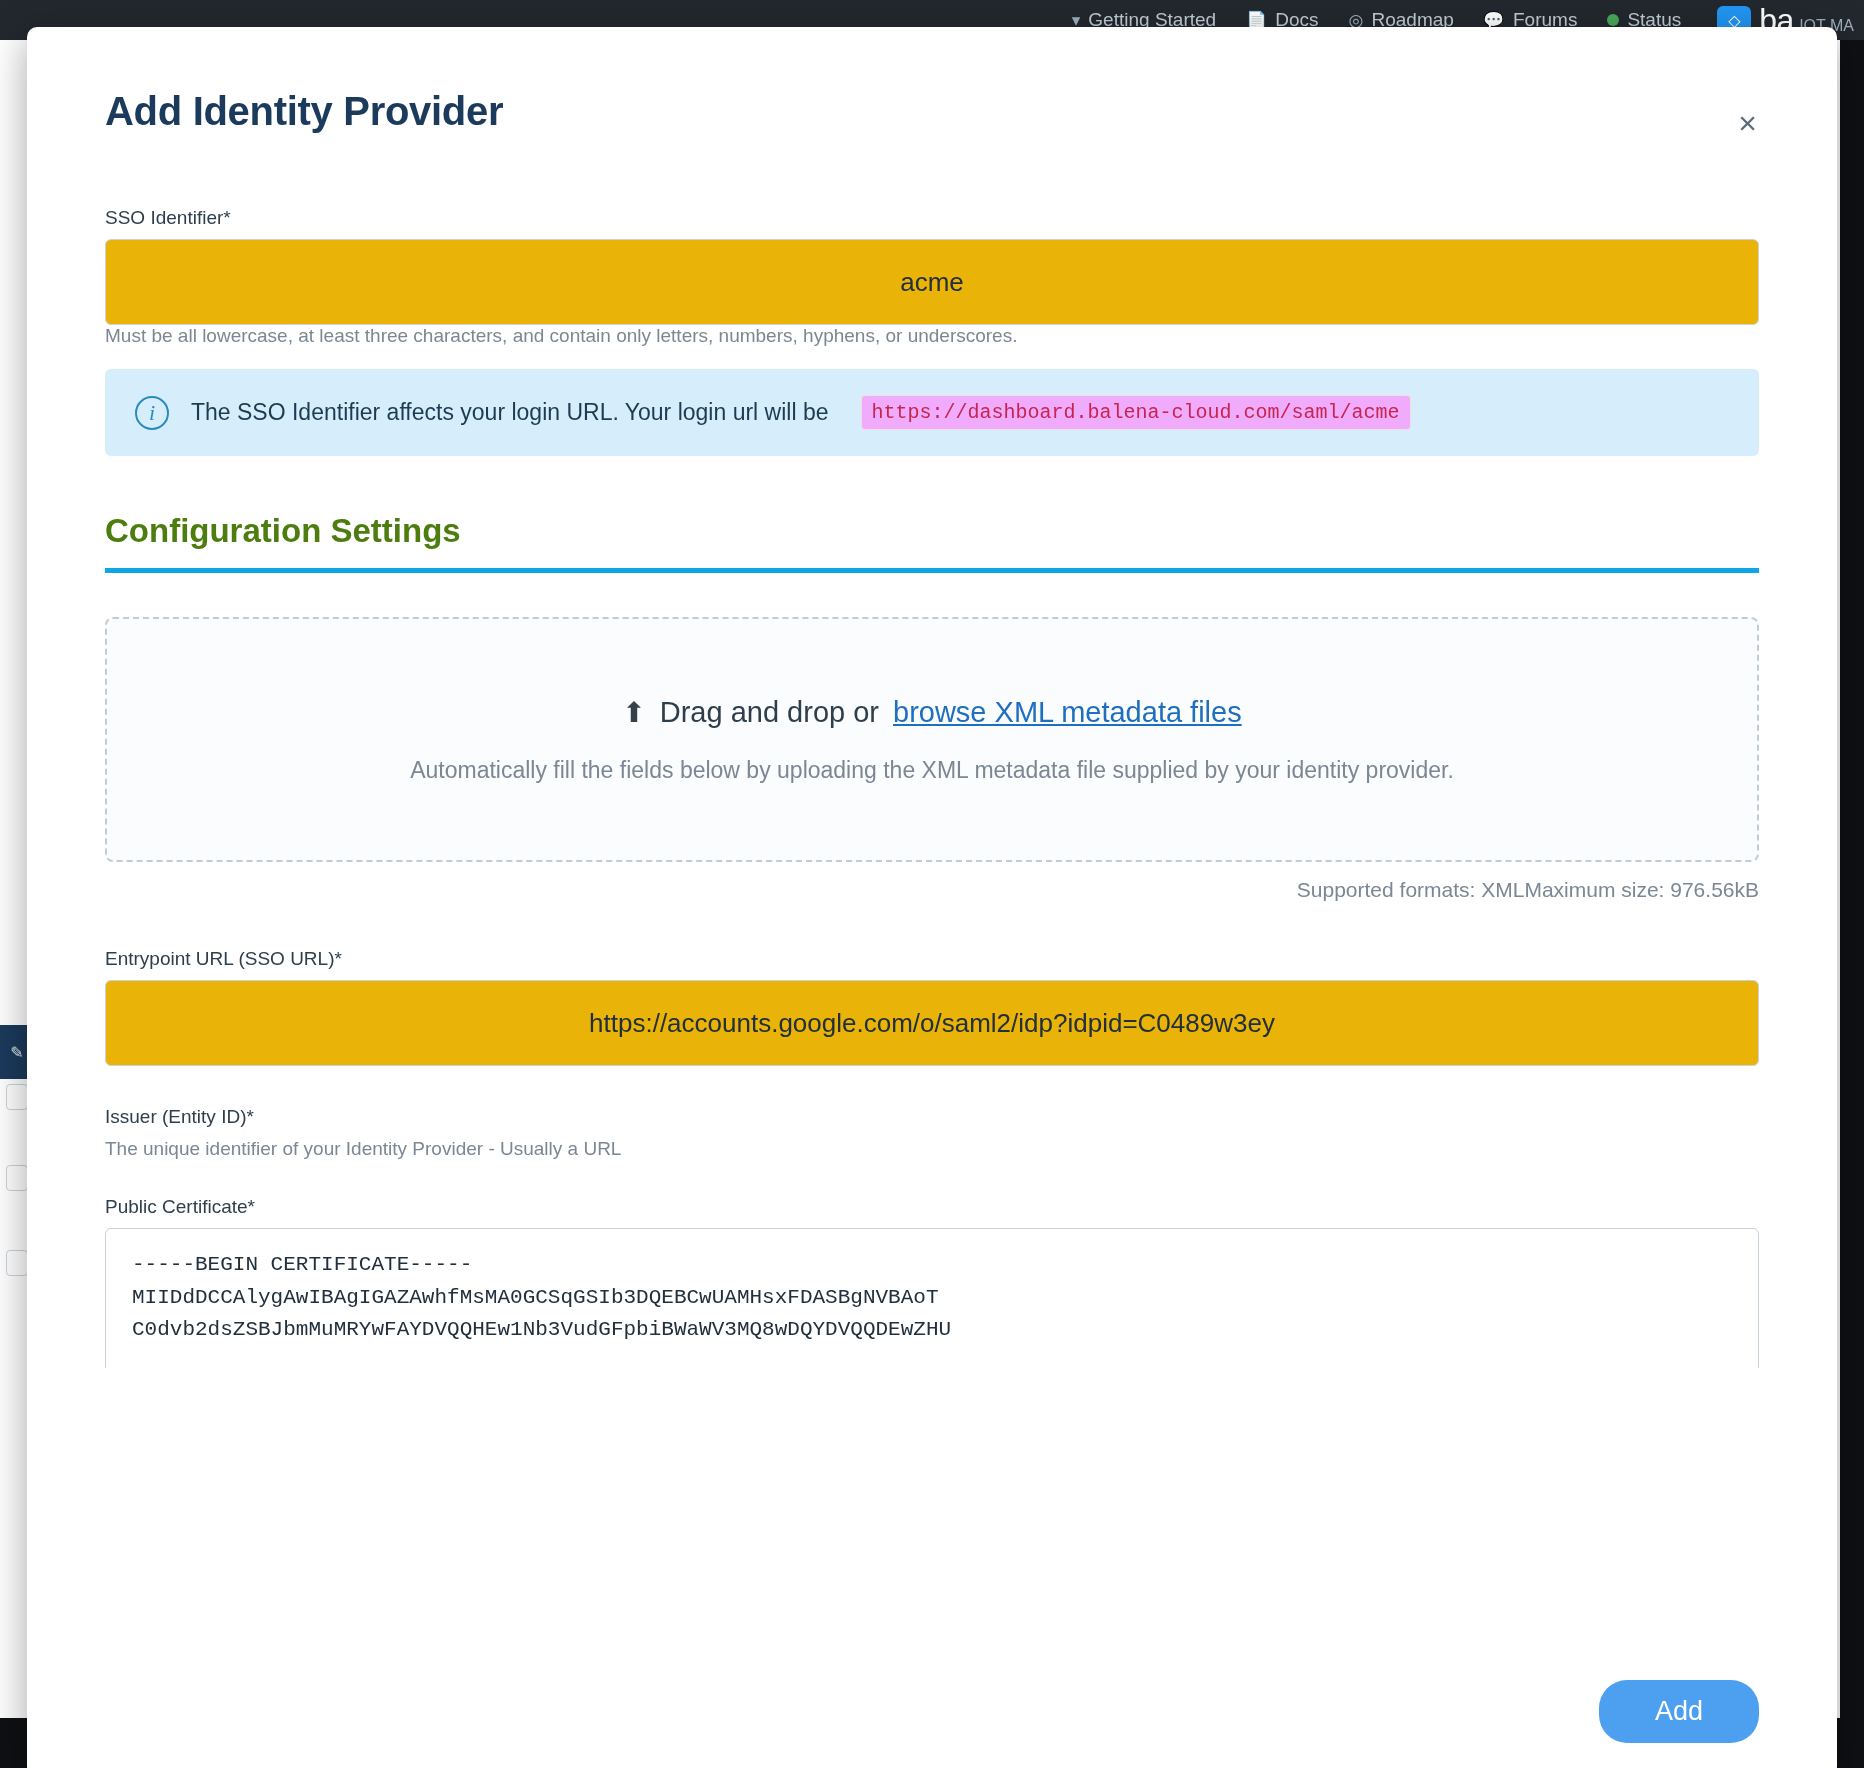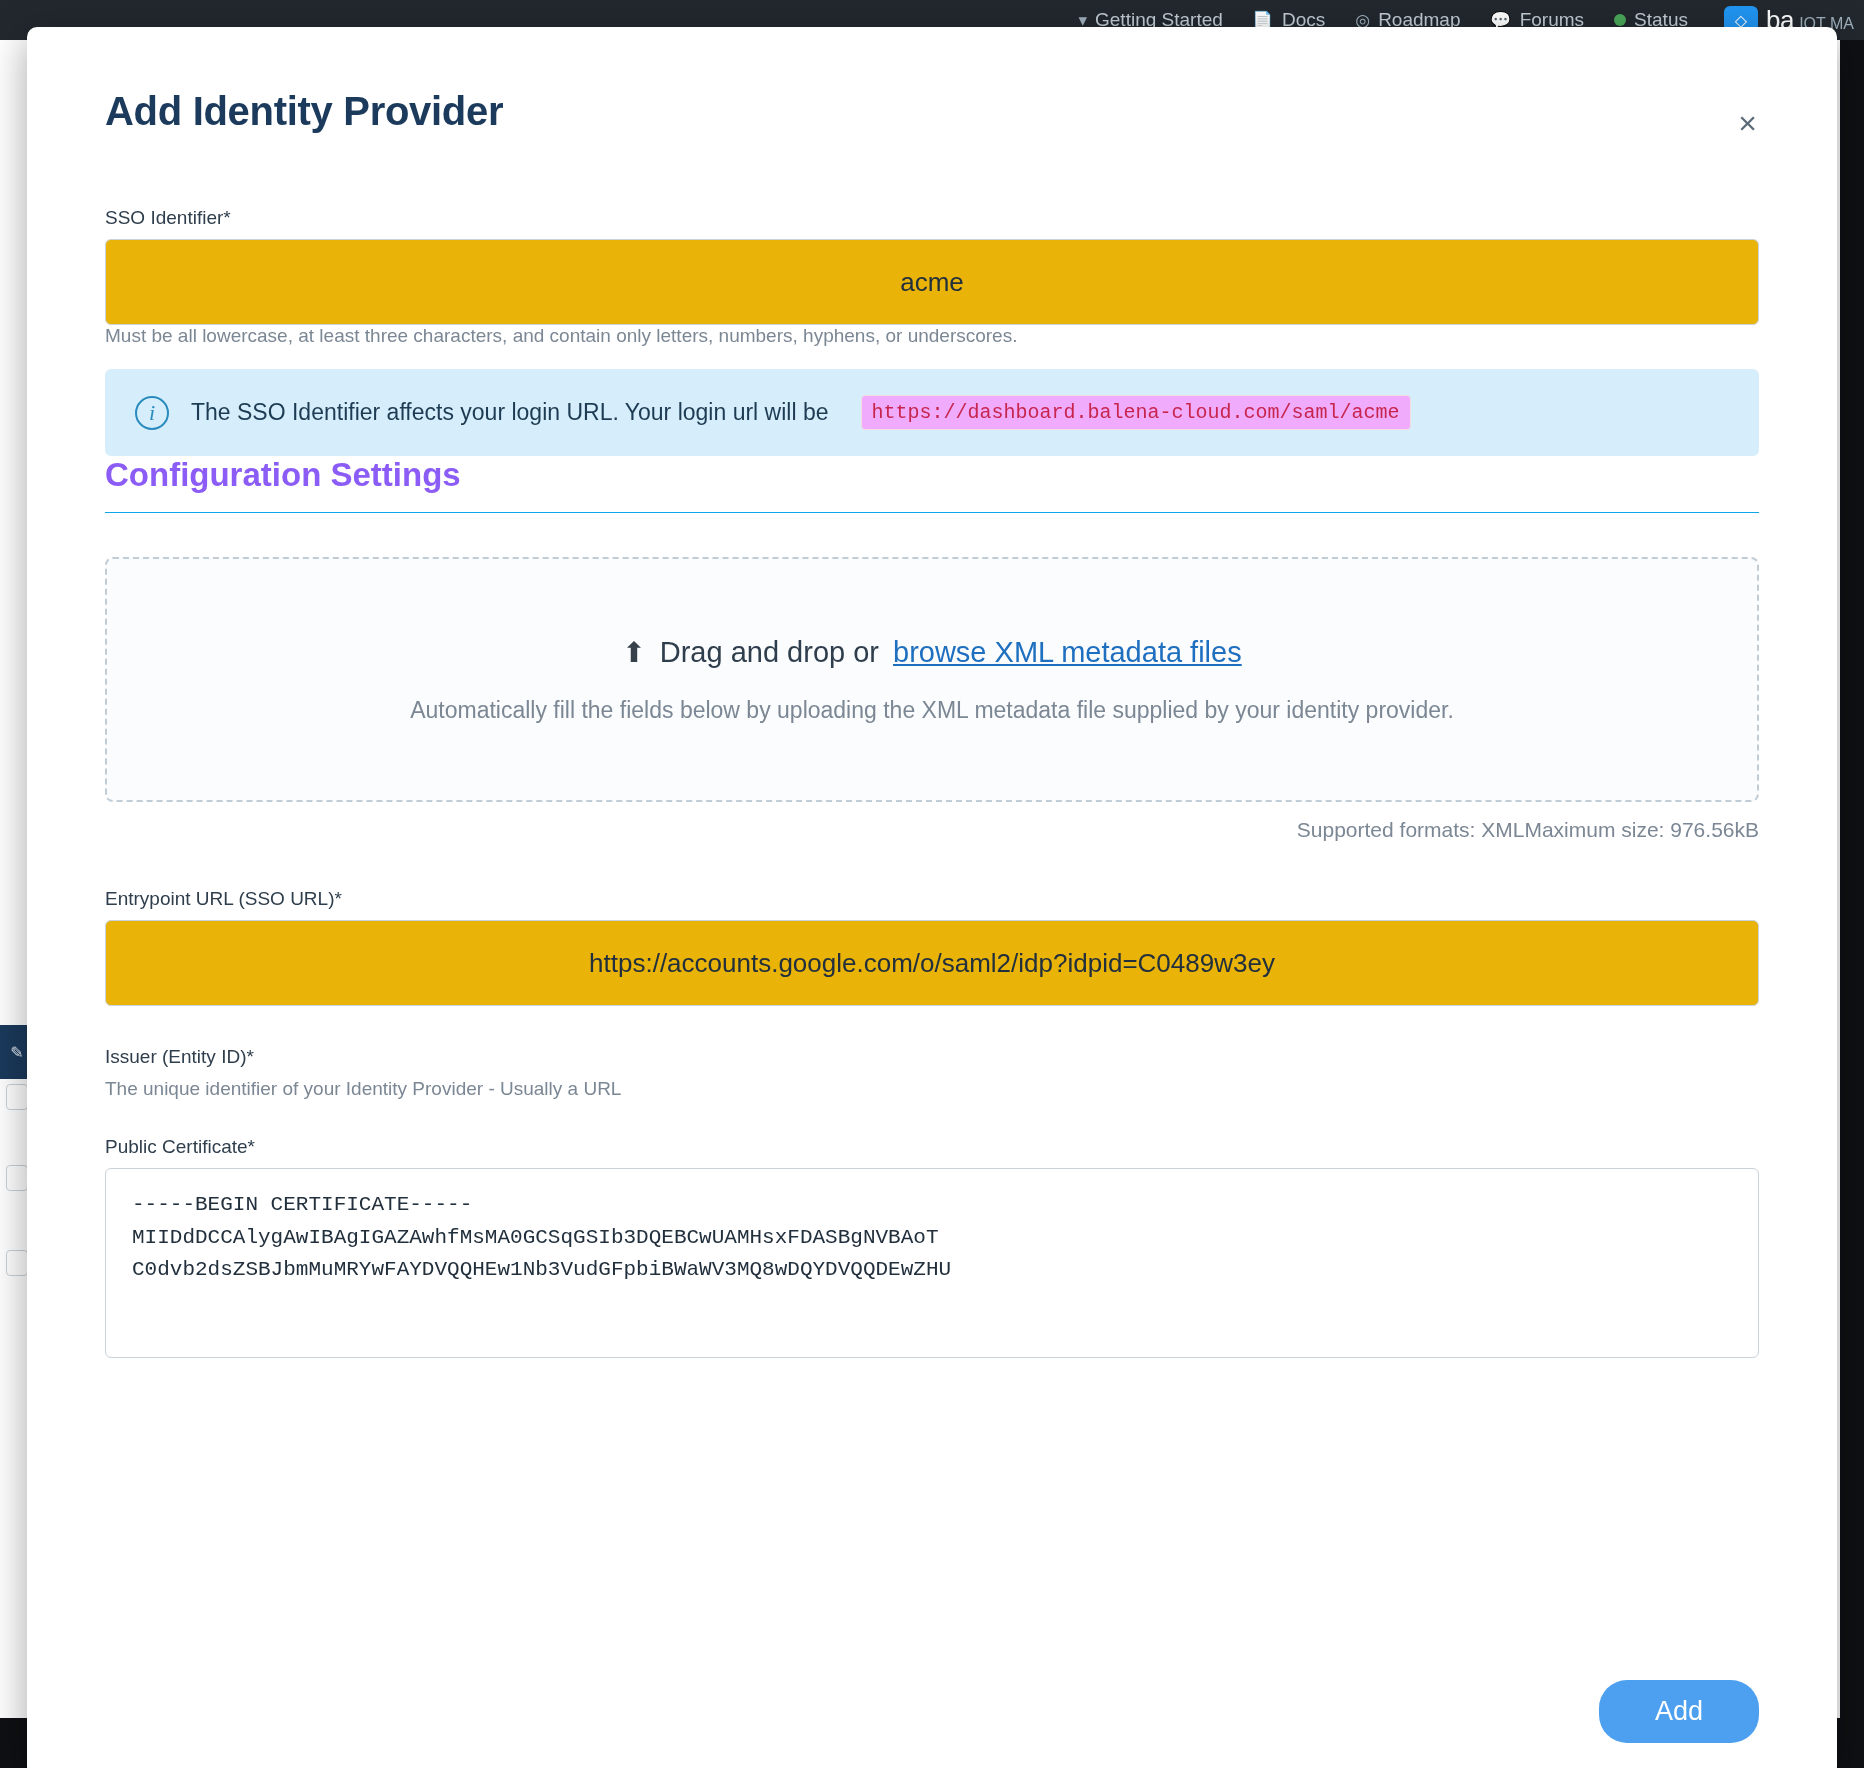--- a/index.html
+++ b/index.html
@@ -35,21 +35,21 @@
   #bg-logo {
     display: flex; align-items: center; gap: 8px;
     margin-left: 36px; color: #ffffff;
   }
   #bg-logo .logo-mark {
     width: 34px; height: 28px; border-radius: 6px;
     background: #2196f3;
     display: flex; align-items: center; justify-content: center;
     color: #fff; font-size: 16px;
   }
-  #bg-logo .logo-text { font-size: 26px; letter-spacing: -0.5px; }
+  #bg-logo .logo-text { font-size: 32px; letter-spacing: -0.5px; }
   #bg-logo .logo-sub { font-size: 16px; color: #9fb0bd; }
 
   #bg-sidebar {
     position: absolute; left: 0; top: 40px; width: 34px; bottom: 50px;
     background: #ffffff;
   }
   #bg-sidebar .side-badge {
     position: absolute; top: 985px; left: 0; width: 34px; height: 54px;
     background: #1b3a5c; color: #dfe9f2;
     display: flex; align-items: center; justify-content: center;
@@ -132,23 +132,24 @@
   .info-text { font-size: 23px; color: #1d3b52; }
   .code-pill {
     font-family: "Liberation Mono", monospace;
     font-size: 20px; color: #c7254e;
     background: #f0abfc; border: 1px solid #f3dde3;
     border-radius: 4px; padding: 5px 10px; margin-left: 10px;
     white-space: nowrap;
   }
 
   .section-title {
-    font-size: 33px; color: #8b5cf6; font-weight: bold;
+    margin-top: 56px;
+    font-size: 33px; color: #4d7c0f; font-weight: bold;
     padding-bottom: 18px;
-    border-bottom: 1px solid #0ea5e9;
+    border-bottom: 5px solid #0ea5e9;
   }
 
   .dropzone {
     margin-top: 44px;
     border: 2px dashed #c0ccd6;
     border-radius: 8px;
     background: #fbfcfd;
     height: 245px;
     display: flex; flex-direction: column; align-items: center; justify-content: center;
     gap: 28px;

